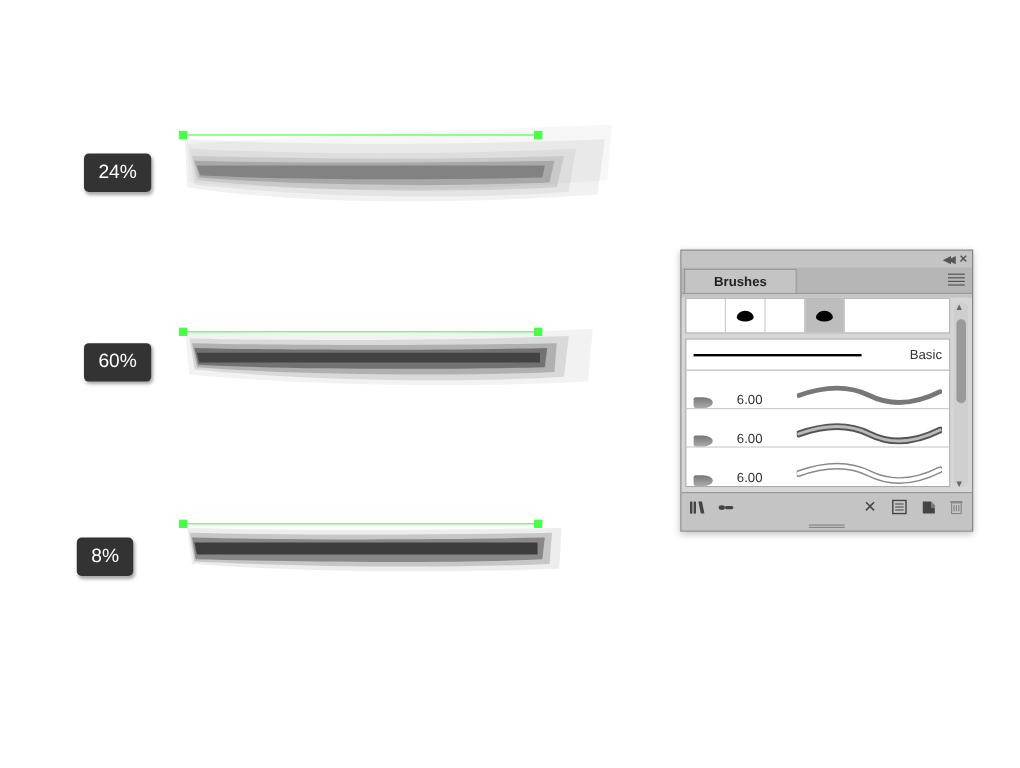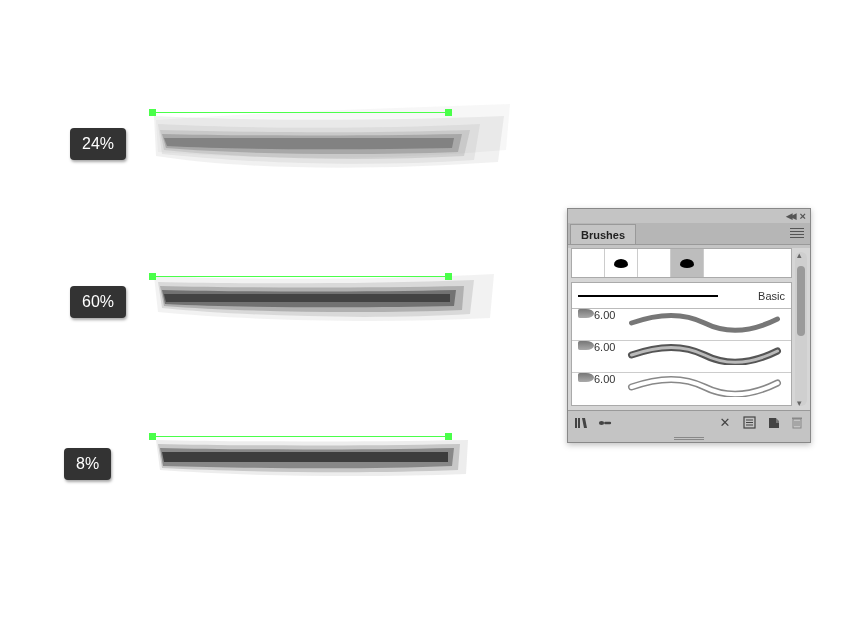--- a/index.html
+++ b/index.html
@@ -62,21 +62,21 @@
     align-items: flex-end;
     background: #b6b6b6;
     border-bottom: 1px solid #999;
     position: relative;
   }
   .tab {
     background: #d2d2d2;
     border: 1px solid #999;
     border-bottom: none;
     height: 20px;
-    padding: 0 10px;
+    padding: 0 24px;
     font-size: 11px;
     line-height: 20px;
     margin-left: 2px;
     cursor: pointer;
   }
   .tab.active { background: #c4c4c4; color: #222; font-weight: bold; }
   .tab-menu {
     position: absolute; right: 4px; top: 2px;
     width: 18px; height: 16px;
     display: flex; flex-direction: column; justify-content: center; gap: 2px;
@@ -120,21 +120,21 @@
   }
   .basic-row {
     height: 26px; border-bottom: 1px solid #bbb;
     display: flex; align-items: center; padding: 0 6px;
     position: relative;
   }
   .basic-line { flex: 1; height: 2px; background: #000; margin-right: 8px;}
   .basic-label { font-size: 11px; color: #333; padding-left: 32px; }
   .brush-row {
     height: 32px; border-bottom: 1px solid #ccc;
-    display: flex; align-items: flex-start; padding: 0 6px; gap: 0;
+    display: flex; align-items: flex-end; padding: 0 6px; gap: 20px;
     cursor: pointer;
   }
   .brush-row:last-child { border-bottom: none; }
   .tip {
     width: 16px; height: 9px;
     background: linear-gradient(#777,#aaa);
     border-radius: 2px 60% 60% 2px / 2px 60% 60% 2px;
   }
   .size-label { font-size: 11px; color: #333; width: 30px; }
   .wave { flex: 1; height: 24px; }

